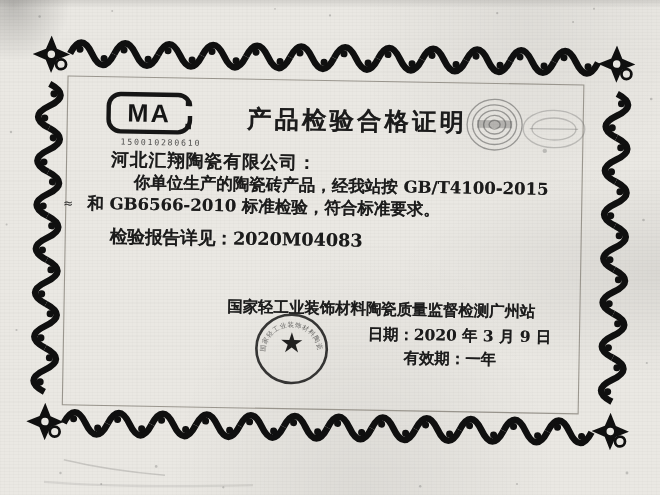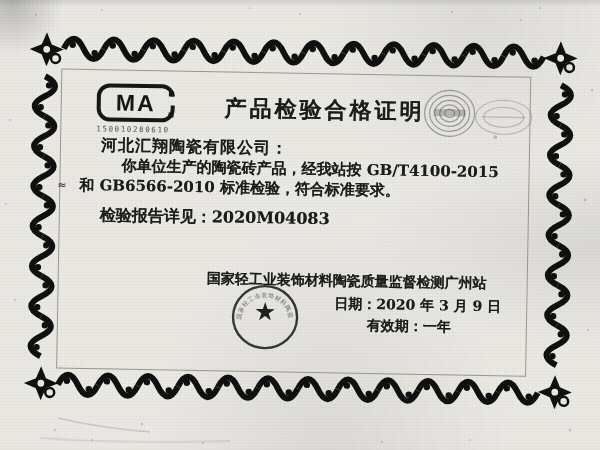--- a/index.html
+++ b/index.html
@@ -9,20 +9,21 @@
   }
   .page{
     position:relative;width:600px;height:450px;
     background-color:#eae8e3;
     background-image:
       radial-gradient(circle at 2% 1%, rgba(0,0,0,.20), transparent 7%),
       radial-gradient(circle at 80% 5%, rgba(0,0,0,.05), transparent 25%),
       radial-gradient(ellipse at 100% 55%, rgba(0,0,0,.07), transparent 28%),
       radial-gradient(ellipse at 55% 102%, rgba(0,0,0,.06), transparent 38%),
       linear-gradient(180deg, rgba(0,0,0,.10) 0px, rgba(0,0,0,0) 7px);
+    text-align: center;
   }
   .page::after{ 
     content:"";position:absolute;inset:0;pointer-events:none;
     background-image:
       repeating-linear-gradient(0deg, rgba(0,0,0,.018) 0 1px, transparent 1px 3px),
       repeating-linear-gradient(90deg, rgba(0,0,0,.014) 0 1px, transparent 1px 4px);
     opacity:.8;
   }
   .frame{
     position:absolute;left:30px;top:32px;width:548px;height:368px;

